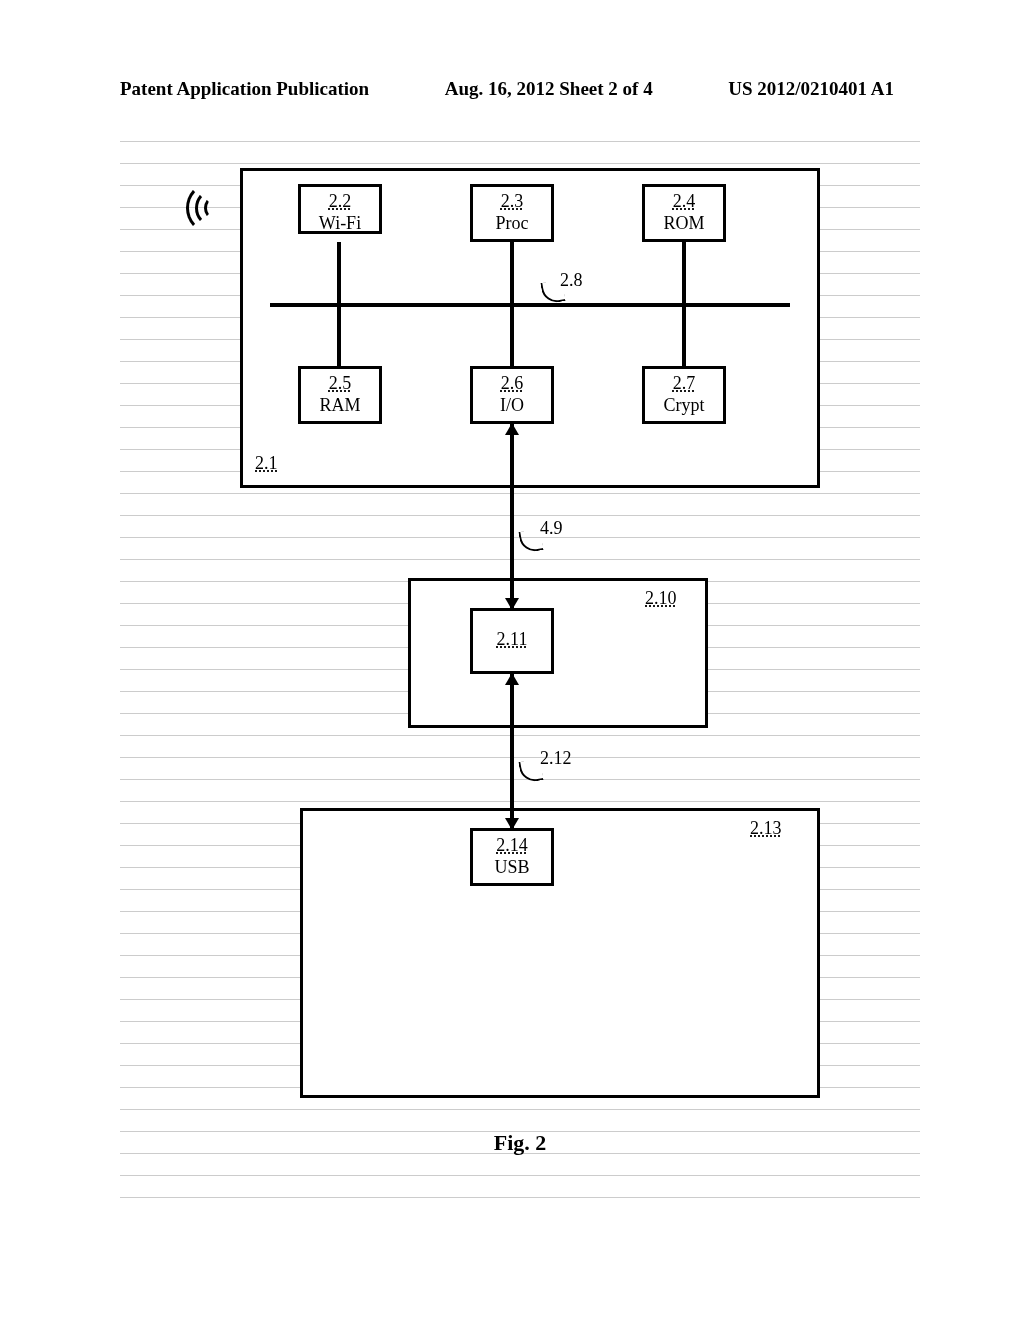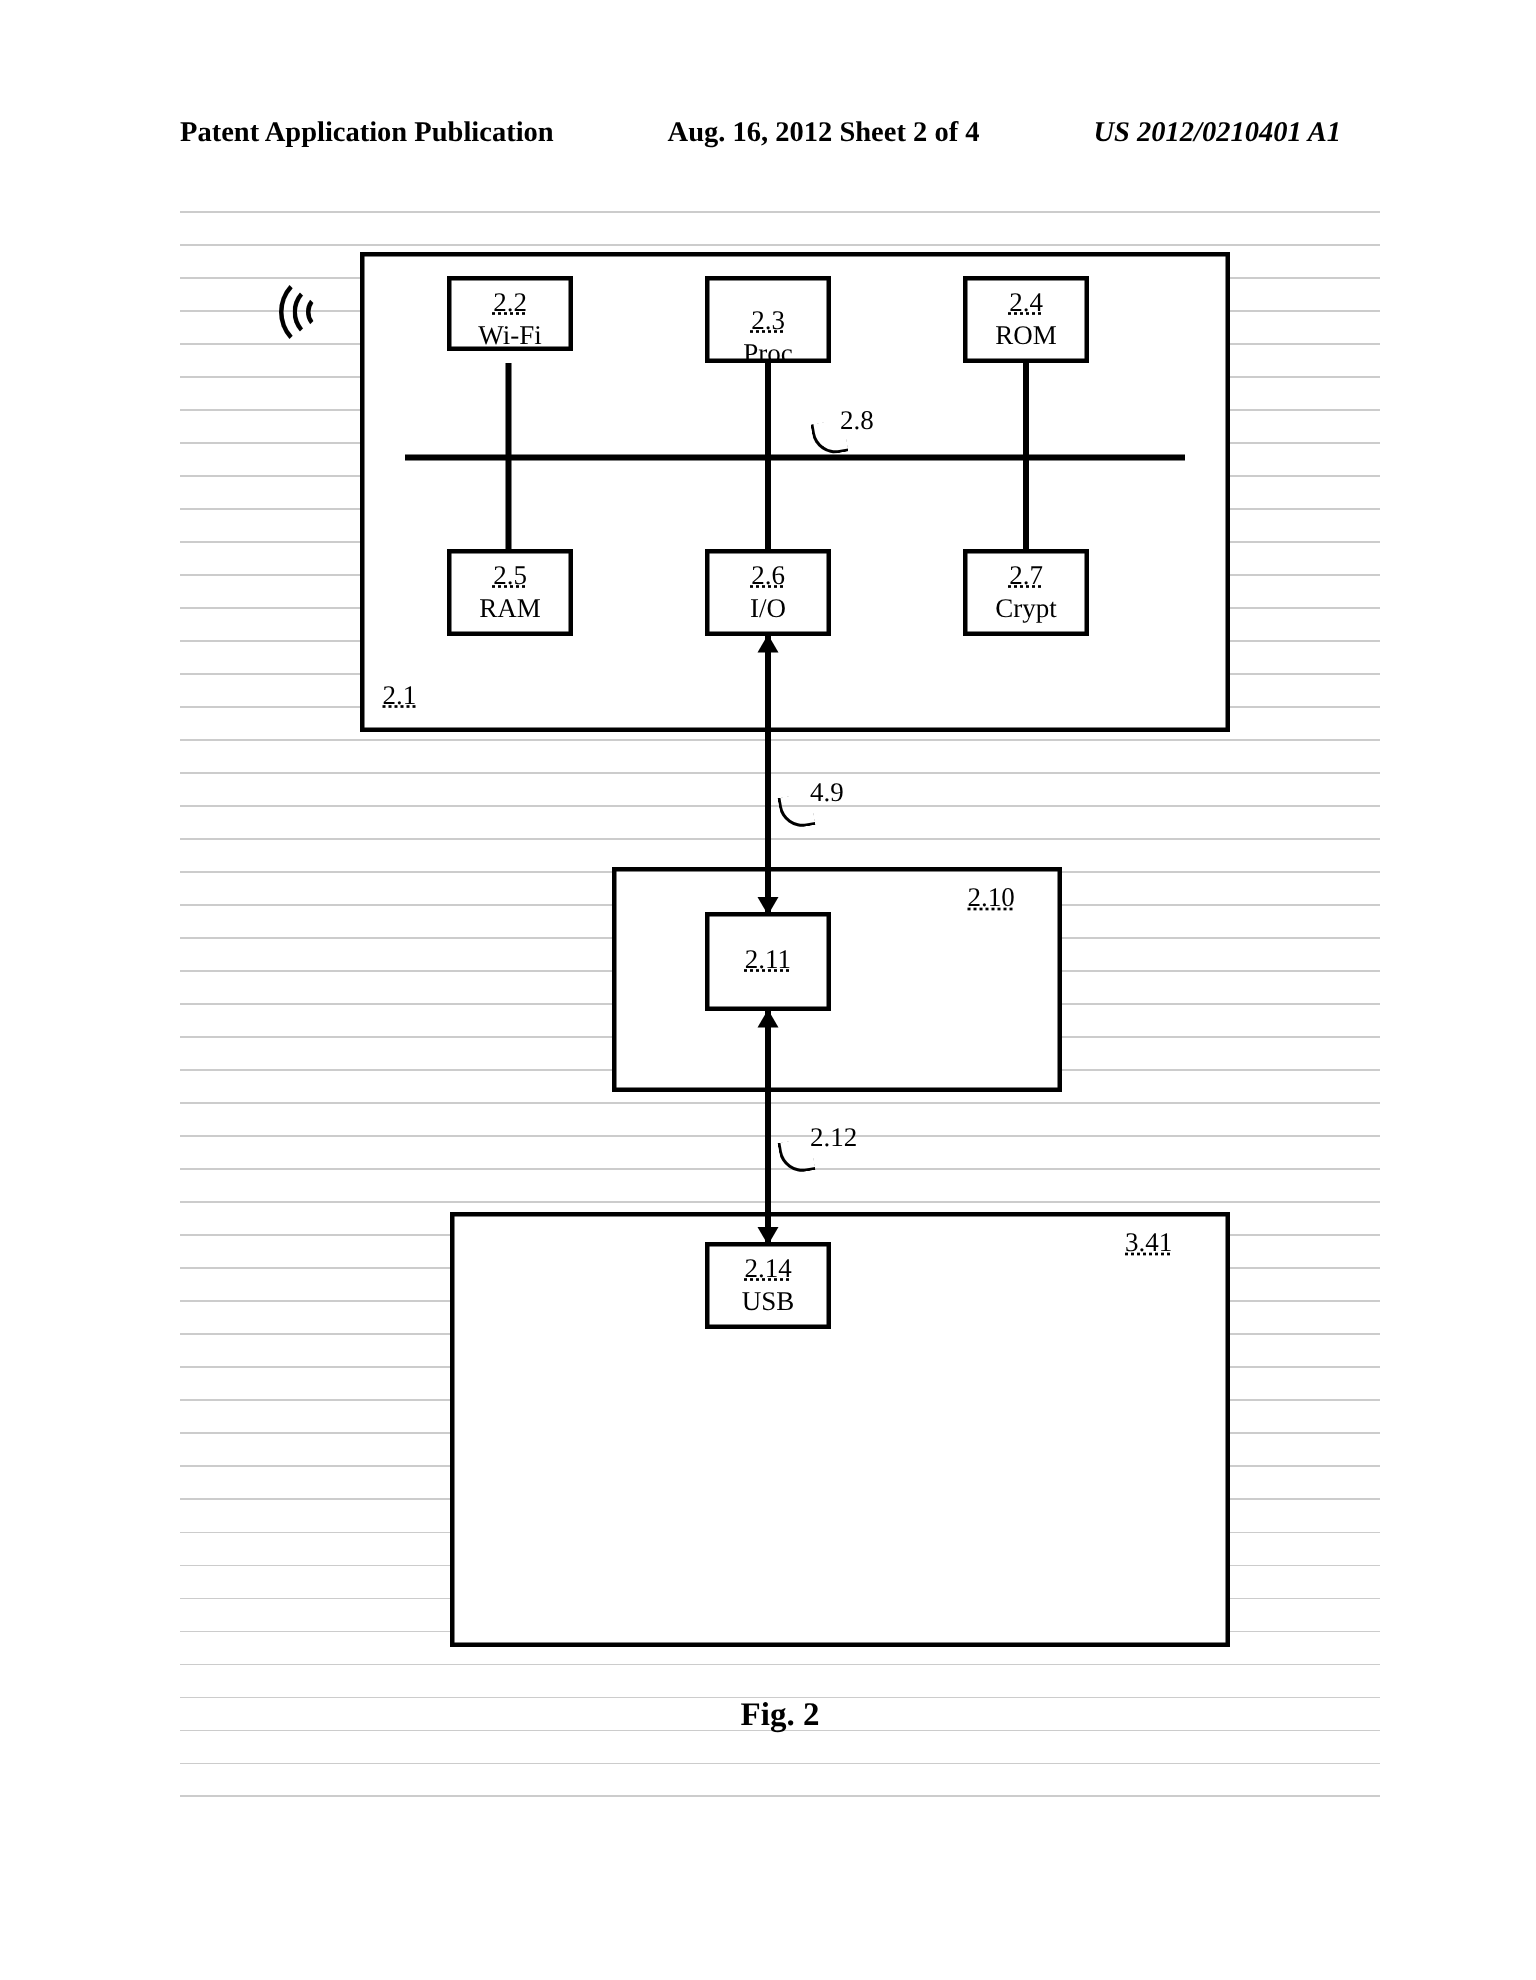--- a/index.html
+++ b/index.html
@@ -23,21 +23,21 @@
     top: 78px;
     left: 0;
     width: 1024px;
     padding: 0 120px 0 120px;
     display: flex;
     justify-content: space-between;
     font-size: 19px;
     font-weight: bold;
     color: #000;
   }
-  .header .right { padding-right: 10px; font-style: italic; }
+  .header .right { padding-right: 10px; }
 
   .figure-area {
     position: absolute;
     top: 120px;
     left: 120px;
     width: 800px;
     height: 1080px;
     background:
       repeating-linear-gradient(
         to bottom,
@@ -215,21 +215,21 @@
       <div id="s26" class="vline"></div>
       <div id="s27" class="vline"></div>
 
       <div id="b22" class="box blk">
         <div class="label-inner" style="top:4px;left:0;width:100%;">
           <span class="ref">2.2</span>
           <span class="txt">Wi-Fi</span>
         </div>
       </div>
       <div id="b23" class="box blk">
-        <div class="label-inner" style="top:16px;left:0;width:100%;">
+        <div class="label-inner" style="top:4px;left:0;width:100%;">
           <span class="ref">2.3</span>
           <span class="txt">Proc</span>
         </div>
       </div>
       <div id="b24" class="box blk">
         <div class="label-inner" style="top:4px;left:0;width:100%;">
           <span class="ref">2.4</span>
           <span class="txt">ROM</span>
         </div>
       </div>
@@ -258,21 +258,21 @@
         <span class="ref">2.10</span>
       </div>
       <div id="b211" class="box blk">
         <div class="label-inner" style="top:18px;left:0;width:100%;">
           <span class="ref">2.11</span>
         </div>
       </div>
 
       <div id="host-box" class="box"></div>
       <div id="host-id" class="label-inner">
-        <span class="ref">3.41</span>
+        <span class="ref">2.13</span>
       </div>
       <div id="b214" class="box blk">
         <div class="label-inner" style="top:4px;left:0;width:100%;">
           <span class="ref">2.14</span>
           <span class="txt">USB</span>
         </div>
       </div>
 
       <div id="arr1" class="vline"></div>
       <div id="a1-dn" class="arrow-head-down"></div>

